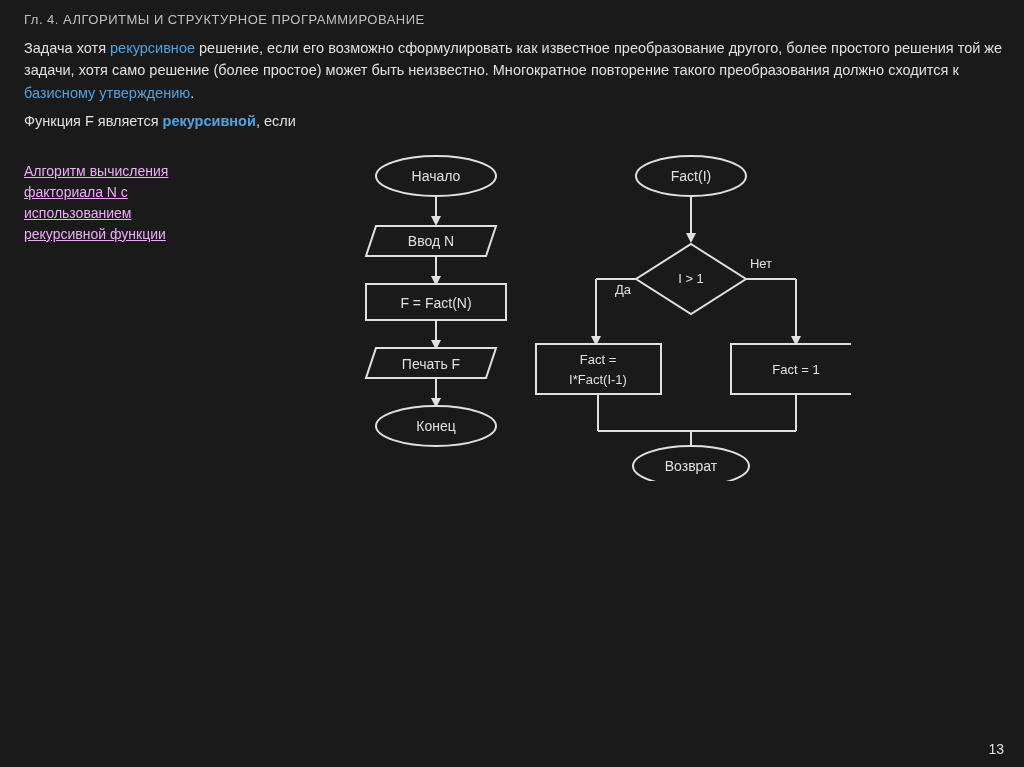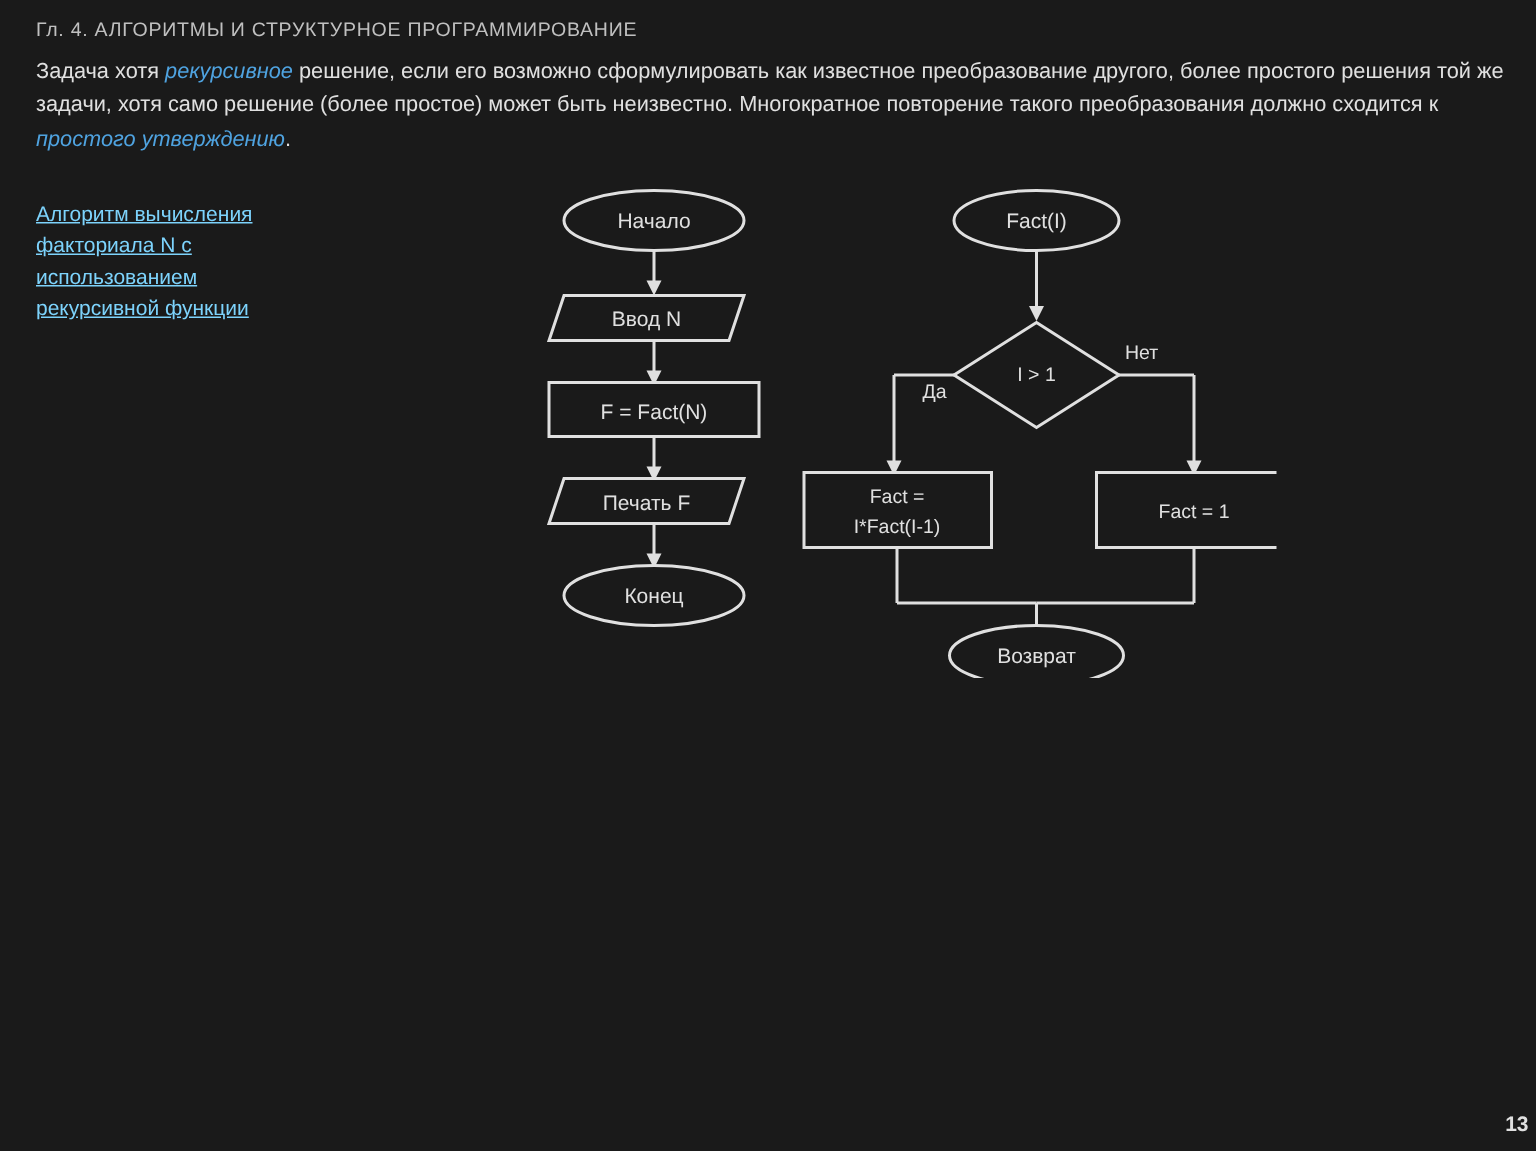--- a/index.html
+++ b/index.html
@@ -31,21 +31,21 @@
       font-size: 17px;
       color: #e0e0e0;
       text-decoration: underline;
       margin-bottom: 12px;
     }
     .main-text {
       font-size: 14.5px;
       line-height: 1.55;
       margin-bottom: 6px;
     }
-    .italic-blue { color: #4fa3e0; font-style: italic; }
+    .italic-blue { color: #4fa3e0; }
     .bold-blue { color: #4fa3e0; font-weight: bold; }
     .numbered-list {
       margin-left: 40px;
       margin-top: 4px;
     }
     .numbered-list li {
       color: #4fa3e0;
       font-size: 14.5px;
       margin-bottom: 2px;
     }
@@ -55,56 +55,58 @@
     .bottom-section {
       display: flex;
       margin-top: 18px;
       gap: 0;
     }
     .left-label {
       width: 155px;
       font-size: 14px;
       line-height: 1.5;
       text-decoration: underline;
-      color: #7dd3fc;
+      color: #f0abfc;
       flex-shrink: 0;
       padding-top: 10px;
     }
     .flowchart-area {
       flex: 1;
       display: flex;
       justify-content: center;
     }
 
     
     .fc-svg {
       display: block;
     }
 
     .page-number {
       position: absolute;
       bottom: 10px;
-      right: 5px;
+      right: 20px;
       font-size: 14px;
       color: #e0e0e0;
-      font-weight: bold;
     }
   </style>
 </head>
 <body>
 
 <div class="page">
 
   <div class="chapter-title">Гл. 4. АЛГОРИТМЫ И СТРУКТУРНОЕ ПРОГРАММИРОВАНИЕ</div>
 
 
   <p class="main-text">
-    <span>Задача хотя </span><span class="italic-blue">рекурсивное</span><span> решение, если его возможно сформулировать как известное преобразование другого, более простого решения той же задачи, хотя само решение (более простое) может быть неизвестно. Многократное повторение такого преобразования должно сходится к </span><span class="italic-blue">простого утверждению</span><span>.</span>
+    <span>Задача хотя </span><span class="italic-blue">рекурсивное</span><span> решение, если его возможно сформулировать как известное преобразование другого, более простого решения той же задачи, хотя само решение (более простое) может быть неизвестно. Многократное повторение такого преобразования должно сходится к </span><span class="italic-blue">базисному утверждению</span><span>.</span>
   </p>
 
+  <p class="main-text">
+    <span>Функция F является </span><span class="bold-blue">рекурсивной</span><span>, если</span>
+  </p>
 
 
   <div class="bottom-section">
     <div class="left-label">Алгоритм вычисления факториала N с использованием рекурсивной функции</div>
 
     <div class="flowchart-area">
 
       <svg class="fc-svg" width="190" height="330" viewBox="0 0 190 330">
 
         <ellipse cx="95" cy="25" rx="60" ry="20" fill="#1a1a1a" stroke="#e0e0e0" stroke-width="2"></ellipse>

